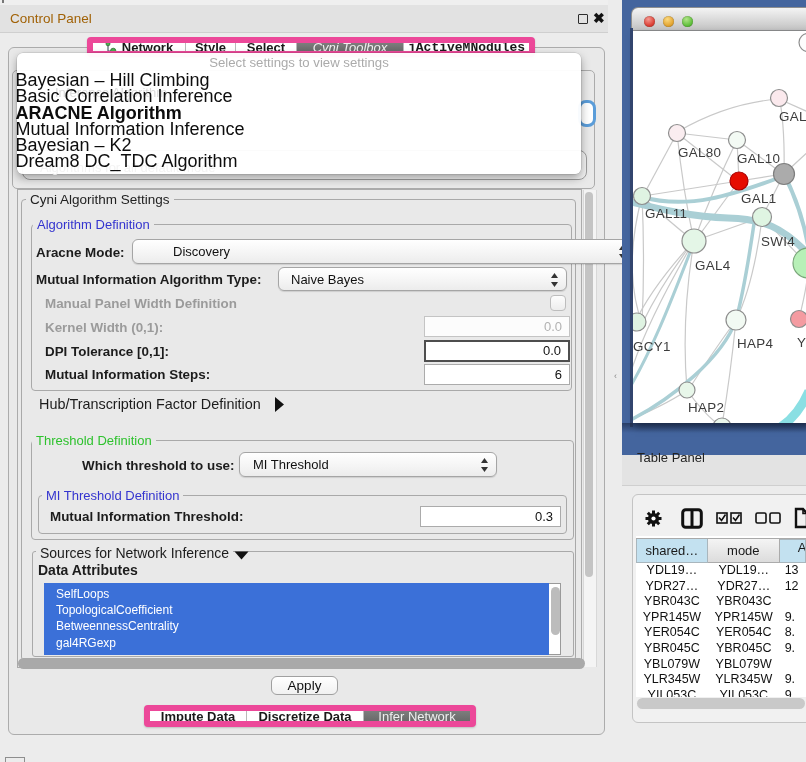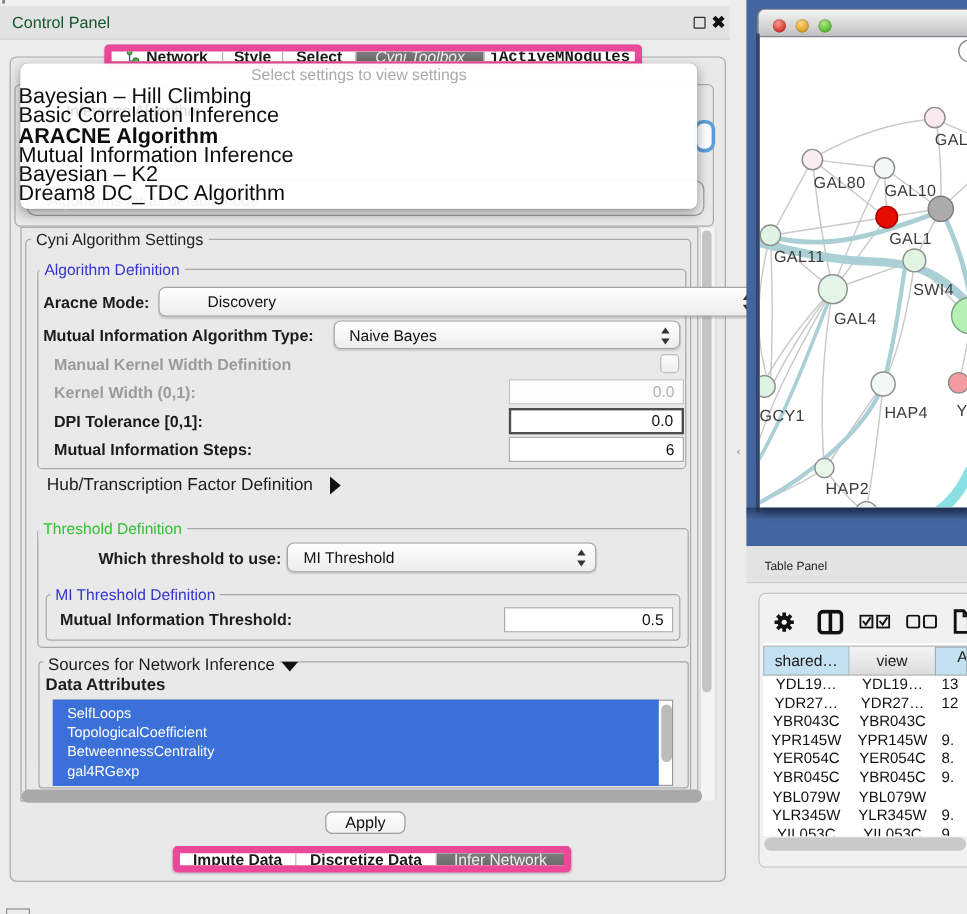--- a/index.html
+++ b/index.html
@@ -28,21 +28,21 @@
     font-size:13px; font-weight:bold; color:#1a1a1a; border-right:1px solid #b9b9b9; }
   .seg > div:last-child { border-right:none; }
   .seg > div.sel { background:linear-gradient(#7d7d7d,#6a6a6a); color:#efefef; }
 </style>
 </head>
 <body>
 
 <div class="abs" style="left:0;top:0;width:608px;height:5px;background:#efefef;"></div>
 <div class="abs" style="left:2px;top:0;width:2px;height:3px;background:#777;"></div>
 <div class="abs" style="left:0;top:5px;width:608px;height:28px;background:#e2e2e2;border-bottom:1px solid #cfcfcf;"></div>
-<div class="abs" style="left:10px;top:11px;font-size:13.5px;color:#14532d;">Control Panel</div>
+<div class="abs" style="left:10px;top:11px;font-size:13.5px;color:#a16207;">Control Panel</div>
 
 <div class="abs" style="left:578px;top:14px;width:10px;height:10px;border:1.6px solid #2c2c2c;border-radius:1px;"></div>
 <div class="abs" style="left:593px;top:10px;width:16px;height:20px;font-size:14px;font-weight:bold;color:#111;">✖</div>
 
 <div class="abs" style="left:8px;top:47px;width:597px;height:688px;background:#e9e9e9;border:1px solid #acacac;border-radius:6px;"></div>
 
 <div class="abs" style="left:12px;top:70px;width:583px;height:119px;border:1px solid #ababab;border-radius:5px;"></div>
 <div class="abs" style="left:22px;top:150px;width:565px;height:30px;border:1px solid #9d9d9d;border-radius:8px;background:#f2f2f2;"></div>
 <div class="abs" style="left:578px;top:100px;width:18px;height:27px;border:3px solid #5b9dd9;border-radius:8px;background:#fff;"></div>
 
@@ -72,21 +72,21 @@
 <div class="combo" style="left:278px;top:267px;width:289px;height:24px;">
   <div class="ctext" style="left:12px;">Naive Bayes</div>
   <div class="arrows">
       <svg width="9" height="18" viewBox="0 0 9 18">
         <path d="M4.5 2 L8 7 L1 7 Z" fill="#333"></path>
         <path d="M4.5 16 L8 11 L1 11 Z" fill="#333"></path>
       </svg>
     </div>
 </div>
 
-<div class="lbl dis abs" style="left:45px;top:296px;">Manual Kernel Width Definition</div>
+<div class="lbl dis abs" style="left:45px;top:296px;">Manual Panel Width Definition</div>
 <div class="abs" style="left:550px;top:295px;width:16px;height:16px;border:1px solid #bdbdbd;border-radius:4px;background:linear-gradient(#fdfdfd,#ededed);"></div>
 
 <div class="lbl dis abs" style="left:45px;top:320px;">Kernel Width (0,1):</div>
 <div class="tfield" style="left:424px;top:316px;width:146px;height:21px;color:#b2b2b2;background:#fcfcfc;border-color:#c4c4c4;line-height:19px;">0.0</div>
 
 <div class="lbl abs" style="left:45px;top:344px;">DPI Tolerance [0,1]:</div>
 <div class="tfield" style="left:424px;top:340px;width:146px;height:22px;border:2px solid #4e4e4e;line-height:18px;">0.0</div>
 
 <div class="lbl abs" style="left:45px;top:367px;">Mutual Information Steps:</div>
 <div class="tfield" style="left:424px;top:364px;width:146px;height:21px;line-height:19px;">6</div>
@@ -109,21 +109,21 @@
         <path d="M4.5 2 L8 7 L1 7 Z" fill="#333"></path>
         <path d="M4.5 16 L8 11 L1 11 Z" fill="#333"></path>
       </svg>
     </div>
 </div>
 
 <div class="grp" style="left:38px;top:495px;width:529px;height:39px;"></div>
 <div class="gtitle" style="left:42px;top:488px;color:#3434cf;">MI Threshold Definition</div>
 
 <div class="lbl abs" style="left:50px;top:509px;">Mutual Information Threshold:</div>
-<div class="tfield" style="left:420px;top:506px;width:141px;height:21px;line-height:19px;">0.5</div>
+<div class="tfield" style="left:420px;top:506px;width:141px;height:21px;line-height:19px;">0.3</div>
 
 <div class="grp" style="left:32px;top:551px;width:542px;height:106px;border-radius:3px;"></div>
 <div class="gtitle" style="left:36px;top:545px;color:#1c1c1c;font-size:14px;">Sources for Network Inference</div>
 <div class="abs" style="left:234px;top:551px;">
     <svg width="15" height="9" viewBox="0 0 15 9">
       <path d="M0.5 0.5 L14.5 0.5 L7.5 8.5 Z" fill="#111"></path>
     </svg>
   </div>
 
 <div class="lbl abs" style="left:38px;top:562px;font-size:14px;">Data Attributes</div>
@@ -248,21 +248,21 @@
     <text x="55" y="381">HAP2</text>
   </g>
 </svg>
 </div>
 
 <div class="abs" style="left:630px;top:28px;width:3px;height:399px;background:#32456e;"></div>
 
 <div class="abs" style="left:622px;top:423px;width:184px;height:10px;background:linear-gradient(rgba(20,30,55,0.55),rgba(20,30,55,0));"></div>
 
 <div class="abs" style="left:622px;top:455px;width:184px;height:31px;background:#e3e3e3;border-bottom:1px solid #cfcfcf;"></div>
-<div class="abs" style="left:637px;top:467px;font-size:10px;color:#222;">Table Panel</div>
+<div class="abs" style="left:637px;top:450px;font-size:13px;color:#222;">Table Panel</div>
 <div class="abs" style="left:622px;top:487px;width:184px;height:275px;background:#ececec;"></div>
 
 <div class="abs" style="left:632px;top:494px;width:180px;height:229px;background:#f1f1f1;border:1px solid #c4c4c4;border-radius:6px;"></div>
 <div class="abs" style="left:636px;top:536px;width:170px;height:161px;background:#fff;"></div>
 
 <div class="abs" style="left:645px;top:510px;">
     <svg width="17" height="17" viewBox="0 0 17 17">
   <g fill="#111">
         <circle cx="8.5" cy="8.5" r="5.6"></circle>
         <g stroke="#111" stroke-width="3">
@@ -294,21 +294,21 @@
   </div>
 <div class="abs" style="left:794px;top:507px;">
     <svg width="14" height="22" viewBox="0 0 14 22">
   <path d="M2 2 H9 L13 6.5 V20 H2 Z" fill="none" stroke="#111" stroke-width="2.4"></path>
   <path d="M9 2 V6.5 H13" fill="none" stroke="#111" stroke-width="1.6"></path>
     </svg>
   </div>
 
 <div class="abs" style="left:636px;top:538px;width:170px;height:25px;display:flex;font-size:13px;color:#1a1a1a;border-top:1px solid #a9a9a9;">
   <div style="width:74px;background:#c3e1f0;border:1px solid #a9b6bd;border-top:none;text-align:center;line-height:23px;">shared…</div>
-  <div style="width:74px;background:linear-gradient(#f4f4f4,#dcdcdc);border:1px solid #ababab;border-left:none;border-top:none;text-align:center;line-height:23px;">view</div>
+  <div style="width:74px;background:linear-gradient(#f4f4f4,#dcdcdc);border:1px solid #ababab;border-left:none;border-top:none;text-align:center;line-height:23px;">mode</div>
   <div style="width:27px;background:#c3e1f0;border-top:none;border:1px solid #a9b6bd;border-left:none;overflow:hidden;"><span style="margin-left:18px;">A</span></div>
 </div>
 <div class="abs" style="left:636px;top:563px;width:170px;height:134px;overflow:hidden;font-size:12.5px;color:#111;">
   <div style="display:flex;line-height:15.6px;">
     <div style="width:74px;text-align:center;">YDL19…<br>YDR27…<br>YBR043C<br>YPR145W<br>YER054C<br>YBR045C<br>YBL079W<br>YLR345W<br>YIL053C</div>
     <div style="width:74px;text-align:center;">YDL19…<br>YDR27…<br>YBR043C<br>YPR145W<br>YER054C<br>YBR045C<br>YBL079W<br>YLR345W<br>YIL053C</div>
     <div style="width:27px;padding-left:5px;">13<br>12<br><br>9.<br>8.<br>9.<br><br>9.<br>9.</div>
   </div>
 </div>
 

